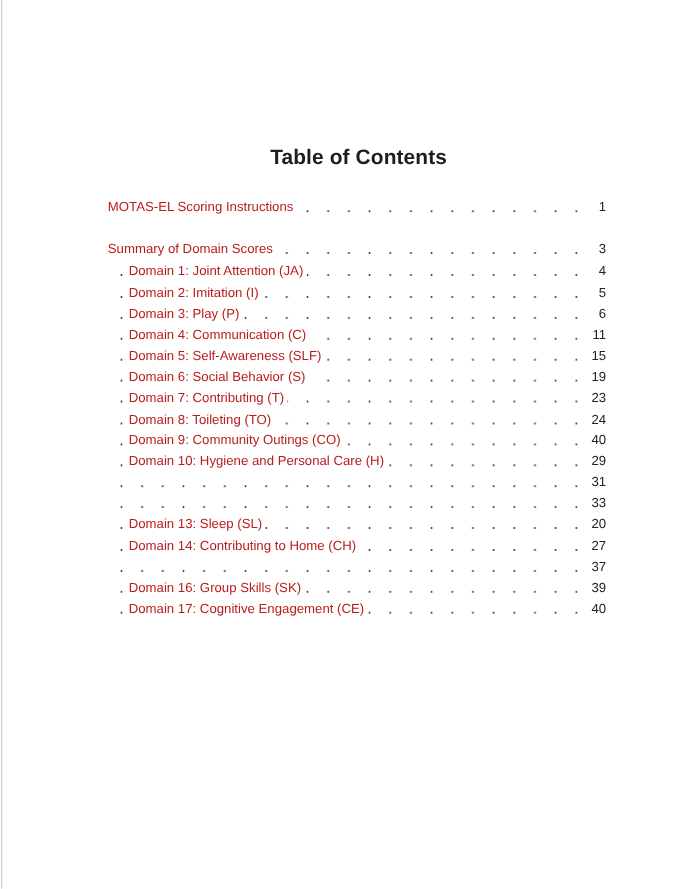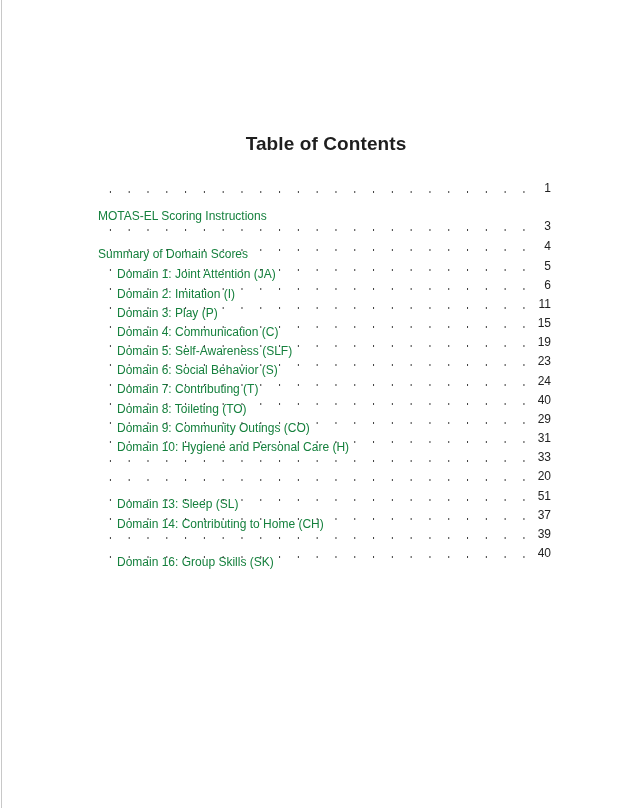--- a/index.html
+++ b/index.html
@@ -64,22 +64,21 @@
       background-repeat: repeat-x;
       width: 440px;
     }
     .label {
       position: absolute;
       left: 0;
       top: 0;
       background: #ffffff;
       padding-right: 3px;
       white-space: nowrap;
-      color: #15803d;
-      margin-top: 28px;
+      color: #b91c1c;
     }
     .page {
       position: absolute;
       right: 0;
       top: 0;
       background: #ffffff;
       padding-left: 2px;
       text-align: right;
       color: #222222;
     }
@@ -177,32 +176,33 @@
 
   <div class="toc-row sub" style="top:468px">
     <span class="leader"></span>
     <span class="label">Domain 13: Sleep (SL)</span>
     <span class="page">20</span>
   </div>
 
   <div class="toc-row sub" style="top:488px">
     <span class="leader"></span>
     <span class="label">Domain 14: Contributing to Home (CH)</span>
-    <span class="page">51</span>
+    <span class="page">27</span>
   </div>
 
   <div class="toc-row sub" style="top:507px">
     <span class="leader"></span>
     <span class="page">37</span>
   </div>
 
   <div class="toc-row sub" style="top:526px">
     <span class="leader"></span>
     <span class="label">Domain 16: Group Skills (SK)</span>
     <span class="page">39</span>
   </div>
 
   <div class="toc-row sub" style="top:545px">
     <span class="leader"></span>
+    <span class="label">Domain 17: Cognitive Engagement (CE)</span>
     <span class="page">40</span>
   </div>
 
 </div>
 
 </body></html>

